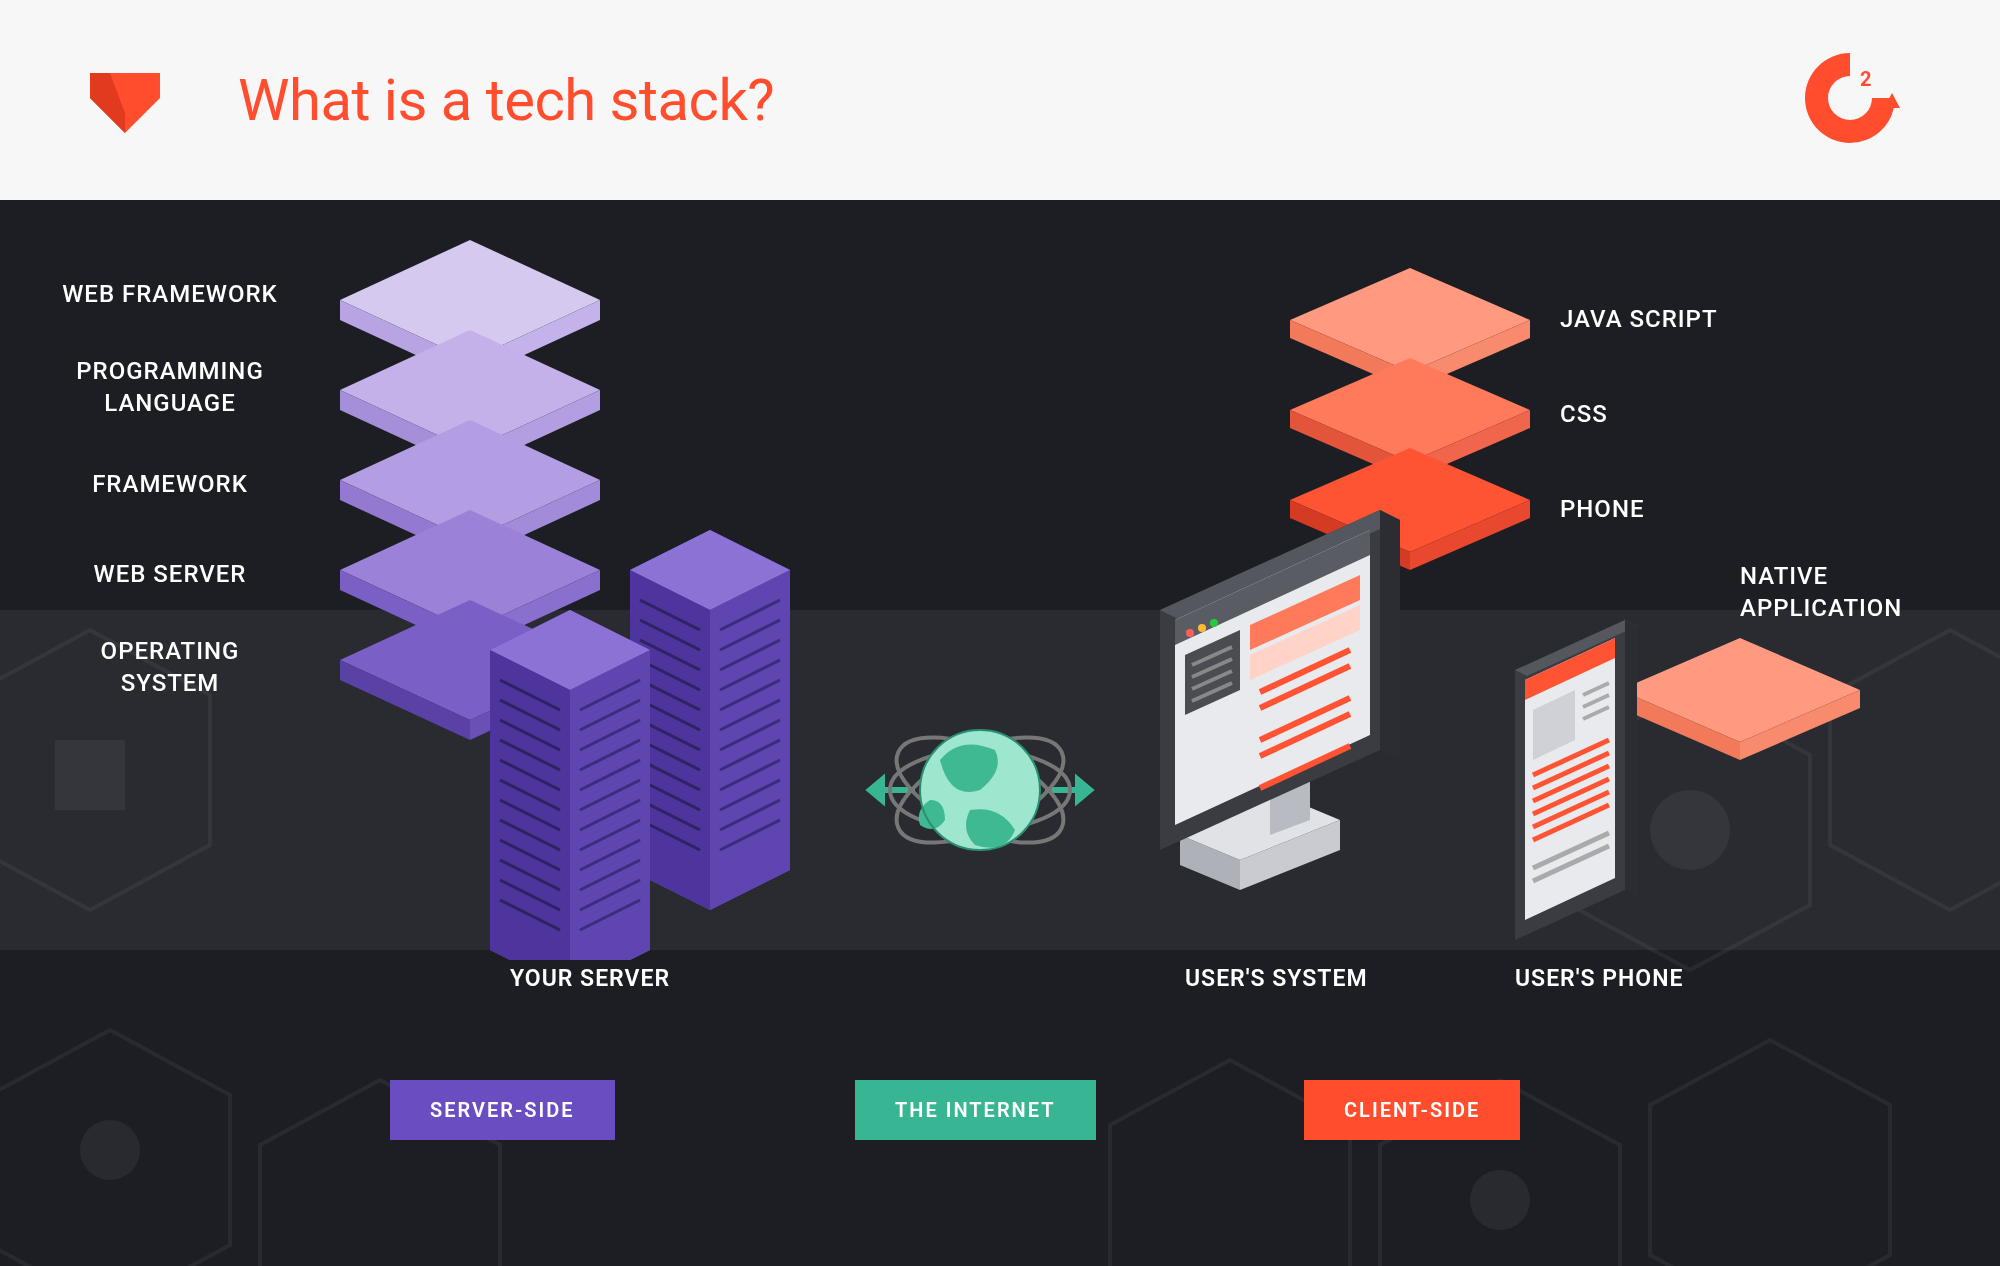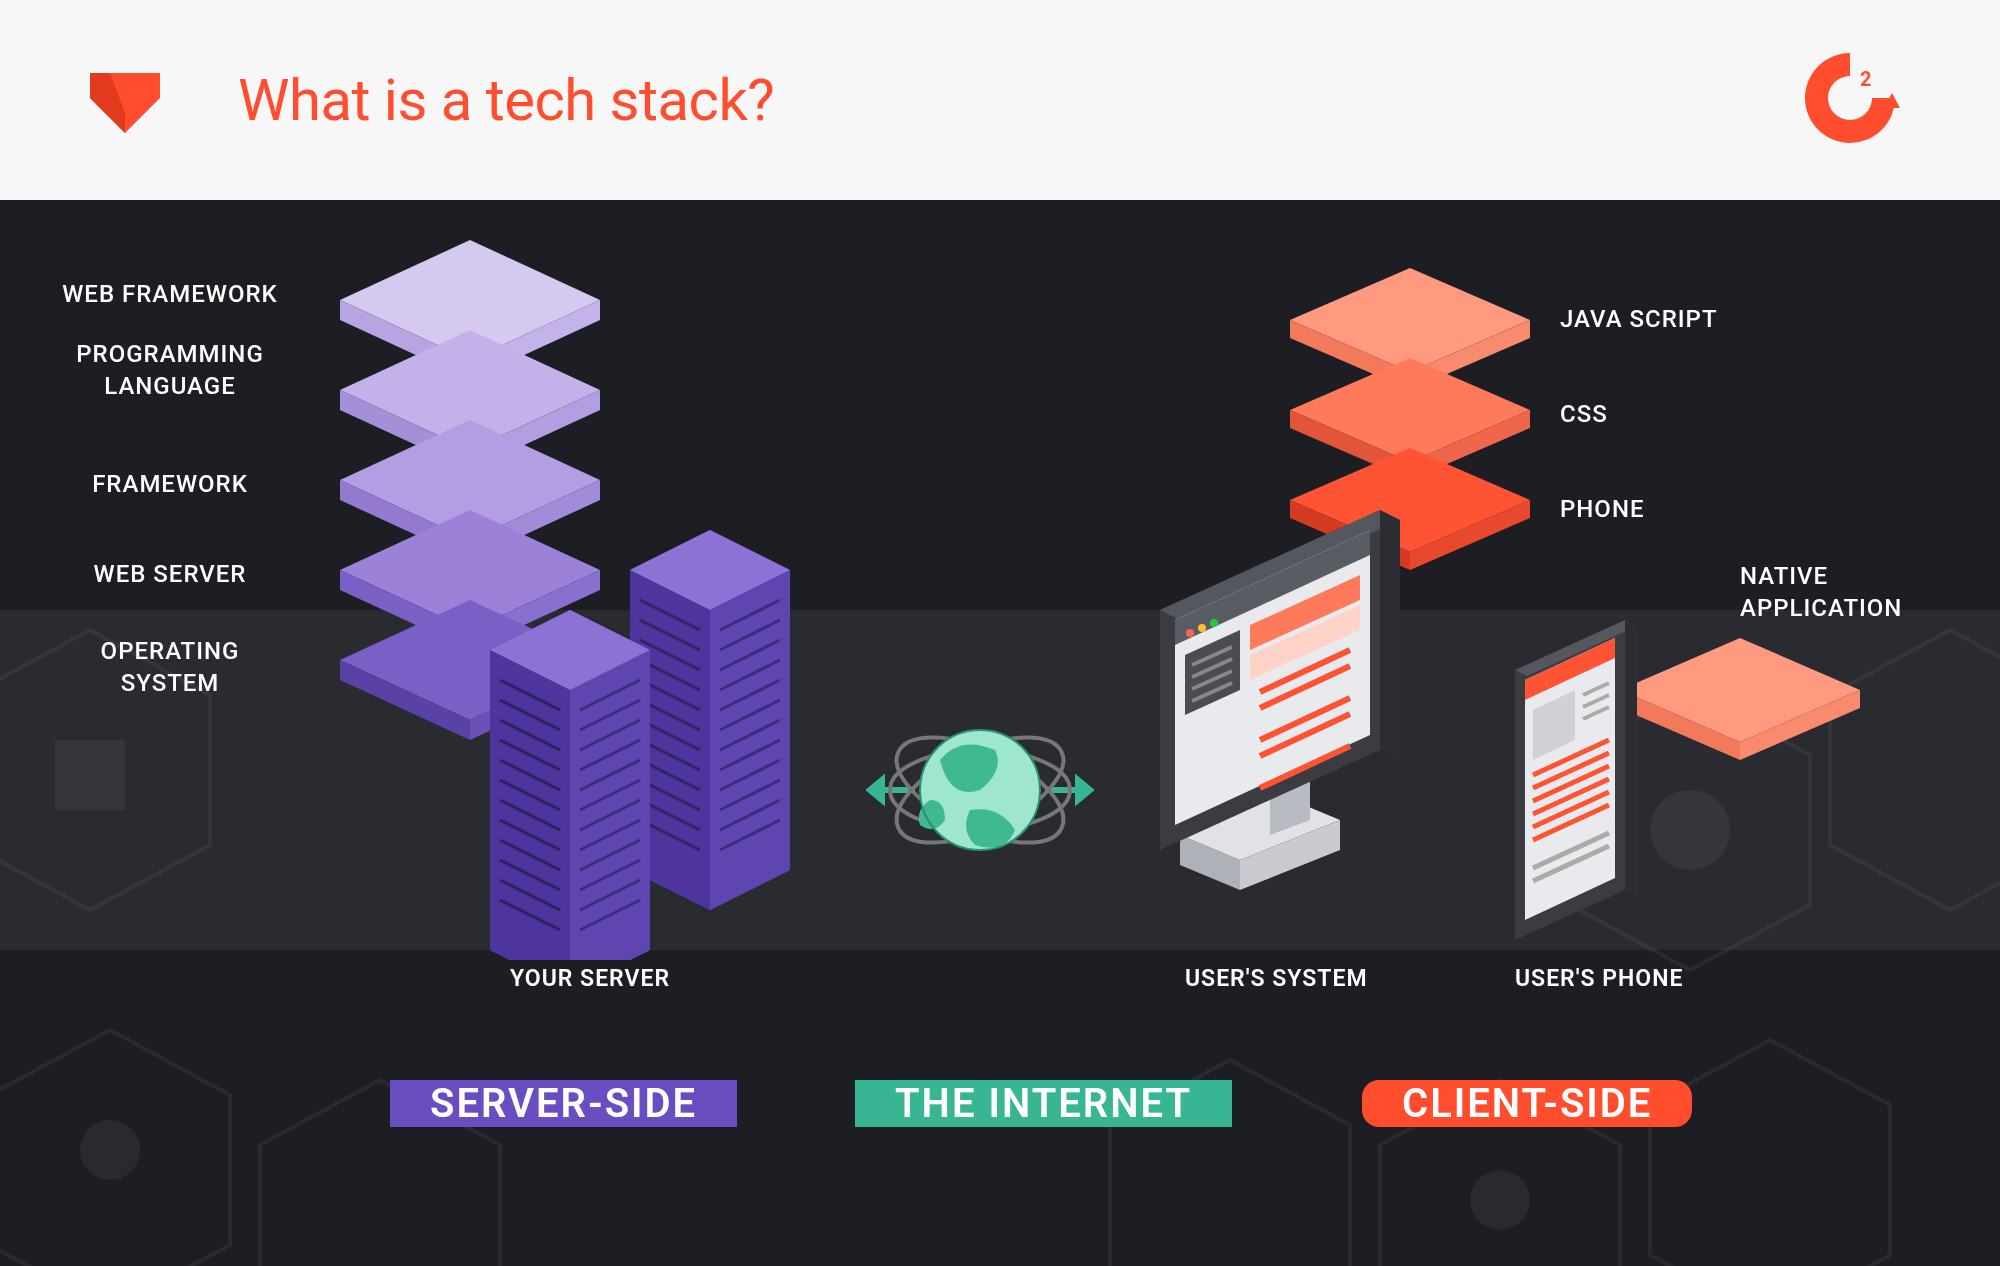--- a/index.html
+++ b/index.html
@@ -54,24 +54,24 @@
     letter-spacing: 1px;
   }
   .lbl.right-align { text-align: center; }
   .lbl.small { font-size: 23px; font-weight: 600; margin-left: 40px; }
   .lbl.two-line { line-height: 1.35; }
 
   
   .pill {
     position: absolute;
     color: #fff;
-    font-size: 40px;
+    font-size: 20px;
     font-weight: 600;
     letter-spacing: 2px;
-    padding: 0 40px;
+    padding: 18px 40px;
     text-align: center;
   }
   .pill.purple { background: #6a4dc0; }
   .pill.teal   { background: #38b593; }
   .pill.orange { background: #ff4d2e; }
 
   
   .art { position: absolute; }
 
   
@@ -129,21 +129,21 @@
   </svg>
   <svg class="bg-deco" style="left:1370px; top:870px;" width="260" height="300">
     <polygon points="130,10 250,75 250,225 130,290 10,225 10,75" fill="none" stroke="#fff" stroke-width="4"></polygon>
     <circle cx="130" cy="130" r="30" fill="#fff"></circle>
   </svg>
   <svg class="bg-deco" style="left:1640px; top:830px;" width="260" height="300">
     <polygon points="130,10 250,75 250,225 130,290 10,225 10,75" fill="none" stroke="#fff" stroke-width="4"></polygon>
   </svg>
 
   <div class="lbl right-align" style="left:40px; top:80px;  width:260px;">WEB FRAMEWORK</div>
-  <div class="lbl right-align two-line" style="left:40px; top:138px; width:260px;">
+  <div class="lbl right-align two-line" style="left:40px; top:155px; width:260px;">
       <div>PROGRAMMING</div>
       <div>LANGUAGE</div>
     </div>
   <div class="lbl right-align" style="left:40px; top:270px; width:260px;">FRAMEWORK</div>
   <div class="lbl right-align" style="left:40px; top:360px; width:260px;">WEB SERVER</div>
   <div class="lbl right-align two-line" style="left:40px; top:435px; width:260px;">
       <div>OPERATING</div>
       <div>SYSTEM</div>
     </div>
 
@@ -383,15 +383,15 @@
       <line x1="48" y1="258" x2="124" y2="223" stroke="#aaa" stroke-width="5"></line>
       <line x1="48" y1="271" x2="124" y2="236" stroke="#aaa" stroke-width="5"></line>
     </svg>
   </div>
 
   <div class="lbl small" style="left:1145px; top:765px;">USER'S SYSTEM</div>
   <div class="lbl small" style="left:1475px; top:765px;">USER'S PHONE</div>
 
   <div class="pill purple" style="left:390px; top:880px;">SERVER-SIDE</div>
   <div class="pill teal" style="left:855px; top:880px;">THE INTERNET</div>
-  <div class="pill orange" style="left:1362px; top:880px;border-radius:17px;">CLIENT-SIDE</div>
+  <div class="pill orange" style="left:1304px; top:880px;">CLIENT-SIDE</div>
 
 </div>
 
 </body></html>

